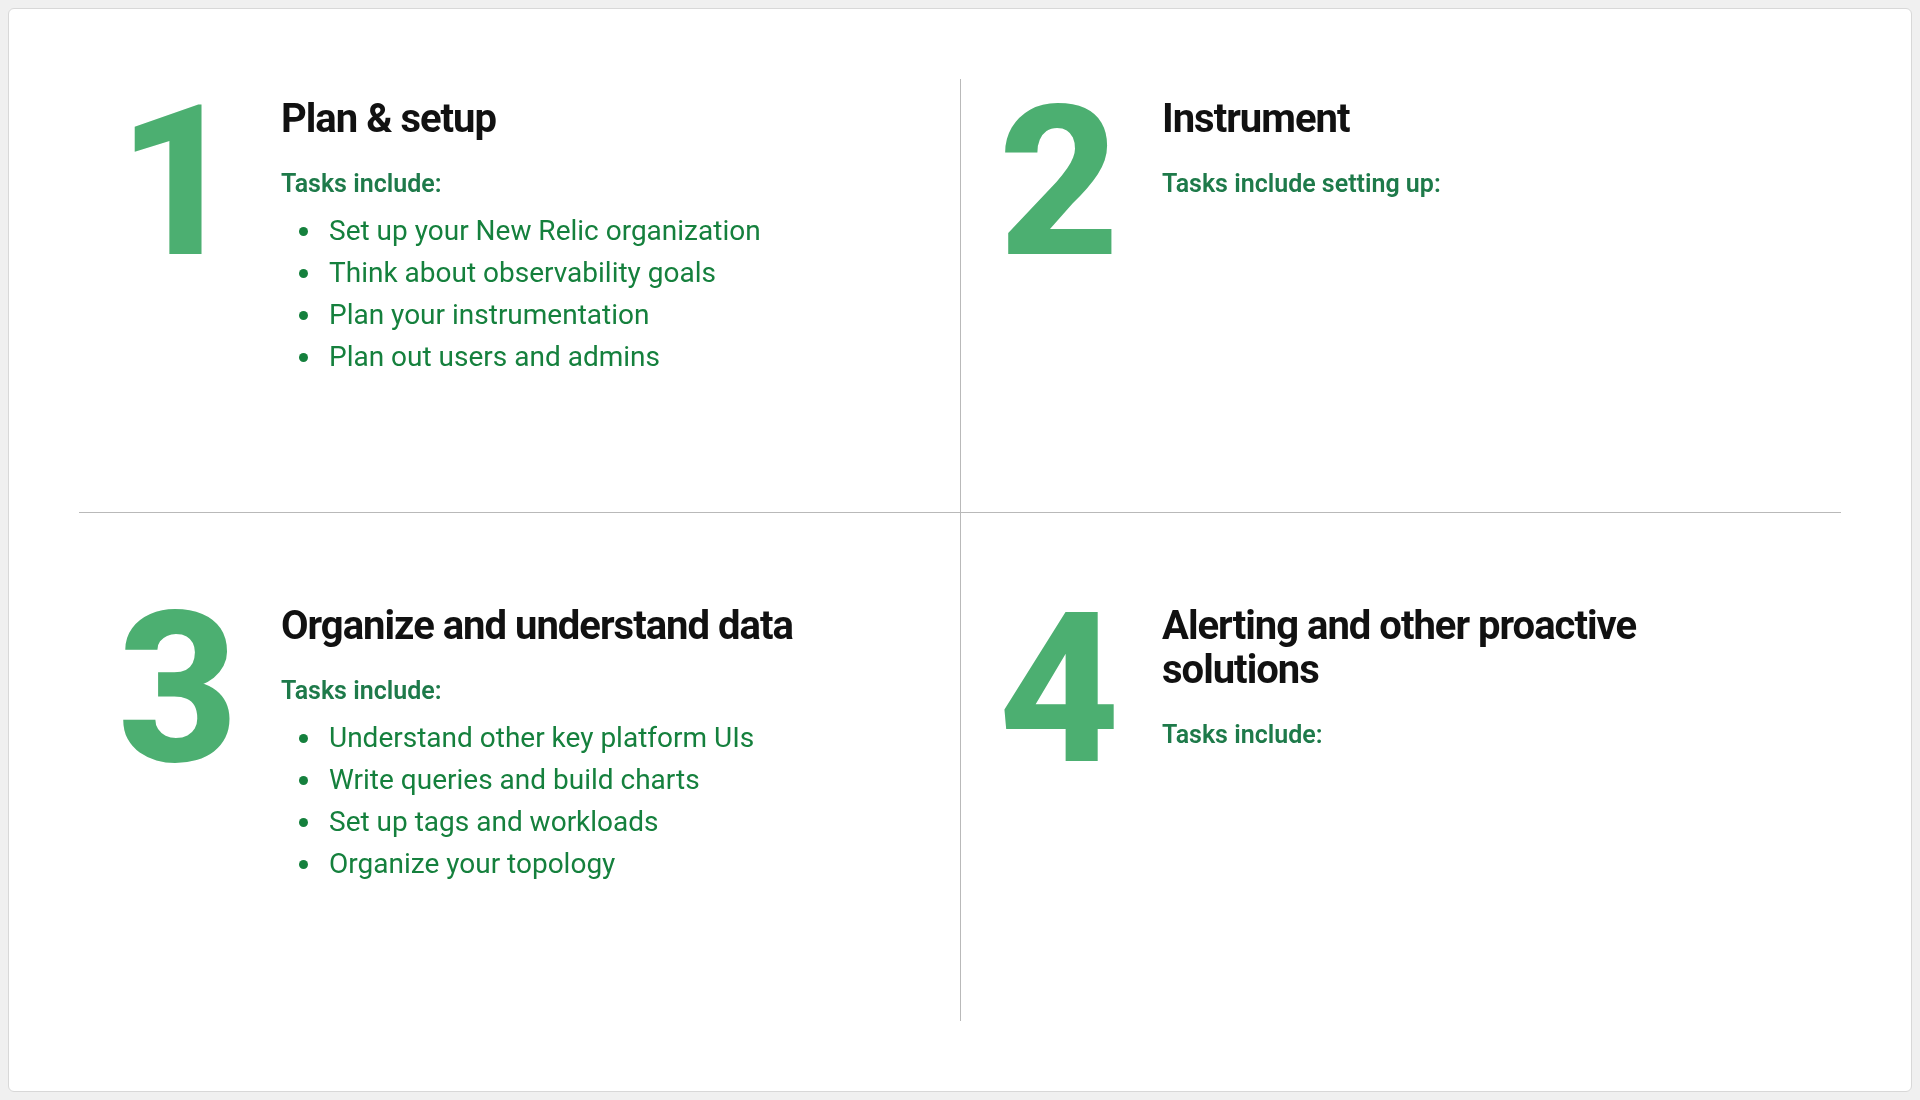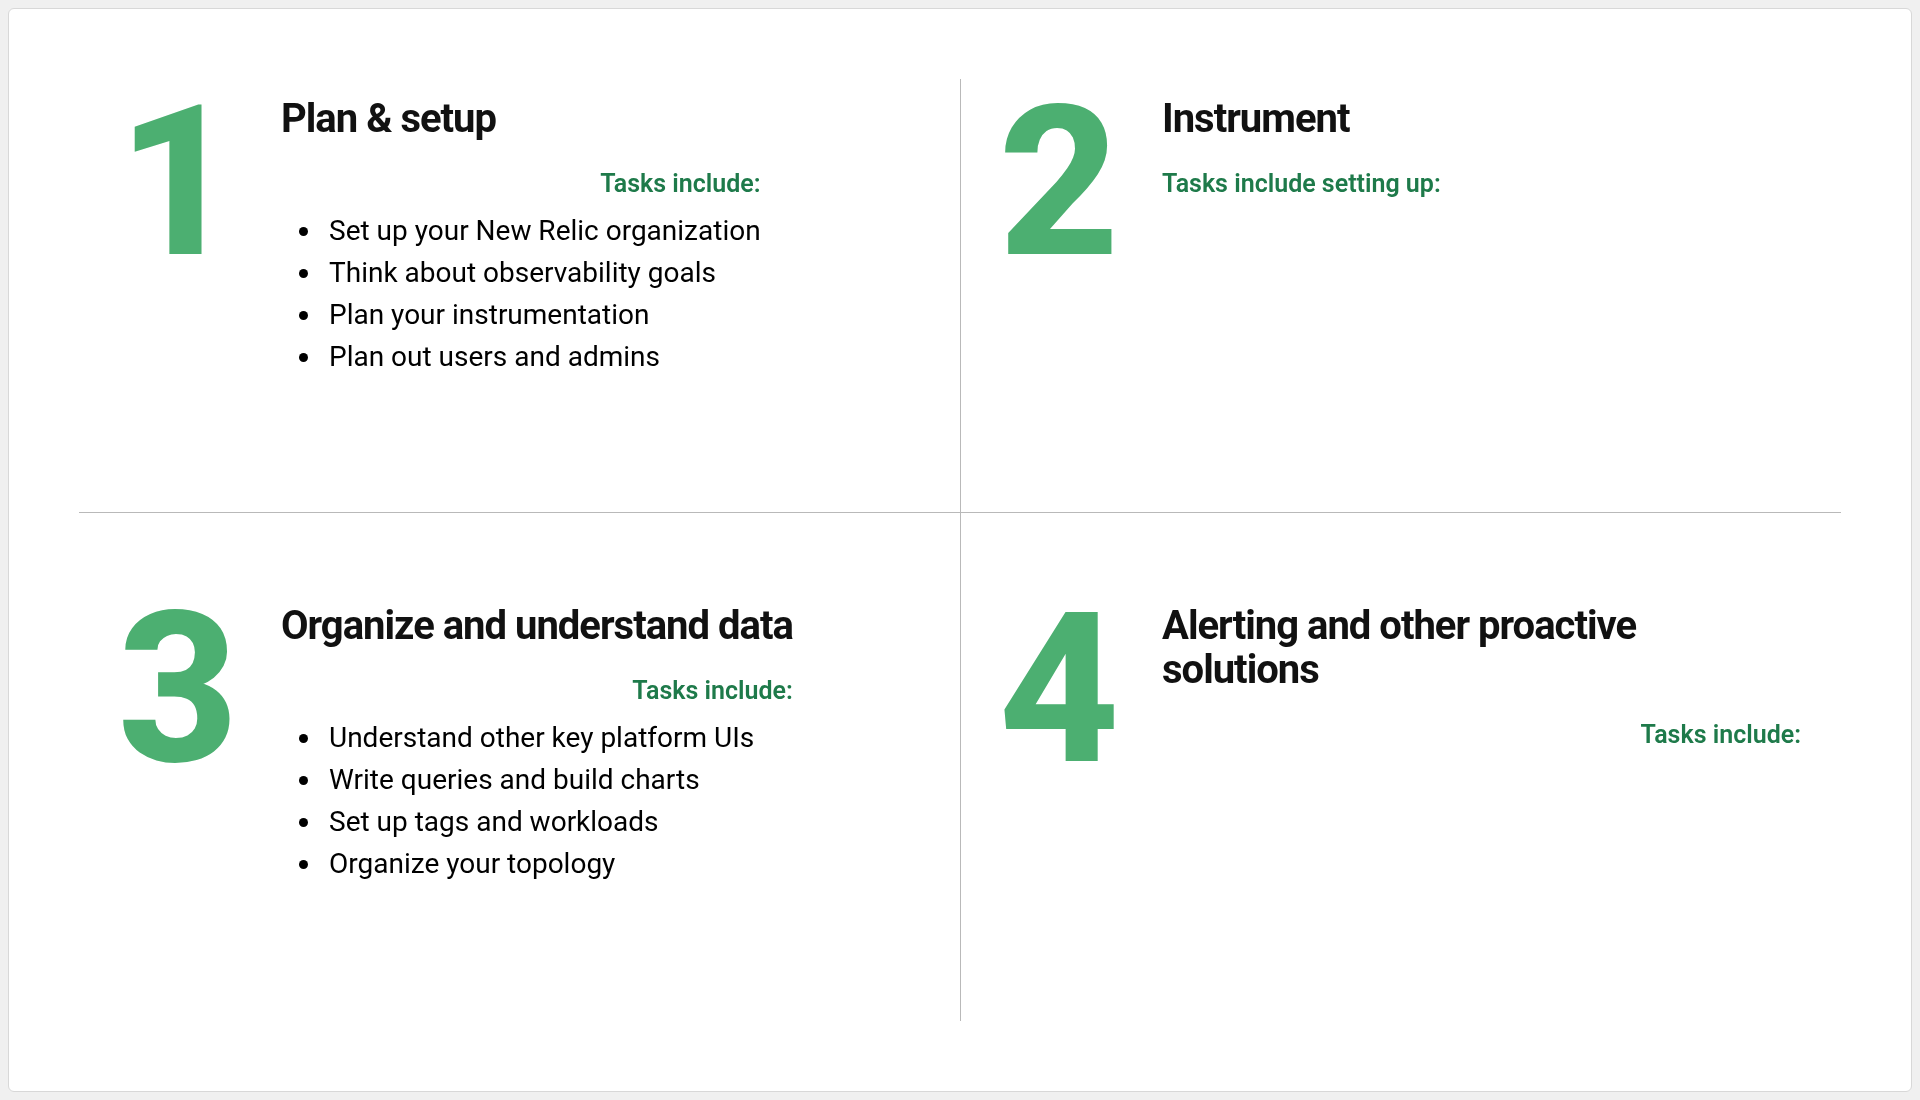--- a/index.html
+++ b/index.html
@@ -71,29 +71,28 @@
     color: #111;
     line-height: 1.1;
     margin-bottom: 28px;
     letter-spacing: -1px;
   }
   .tasks-label {
     font-size: 25px;
     font-weight: 600;
     color: #1e7a4a;
     margin-bottom: 12px;
-    text-align: right;
   }
   ul {
     list-style: disc;
     padding-left: 42px;
   }
   li {
     font-size: 28px;
-    color: #000000;
+    color: #15803d;
     line-height: 1.5;
     padding-left: 6px;
   }
   .q3, .q4 {
     padding-top: 50px;
   }
 </style>
 </head>
 <body>
 

